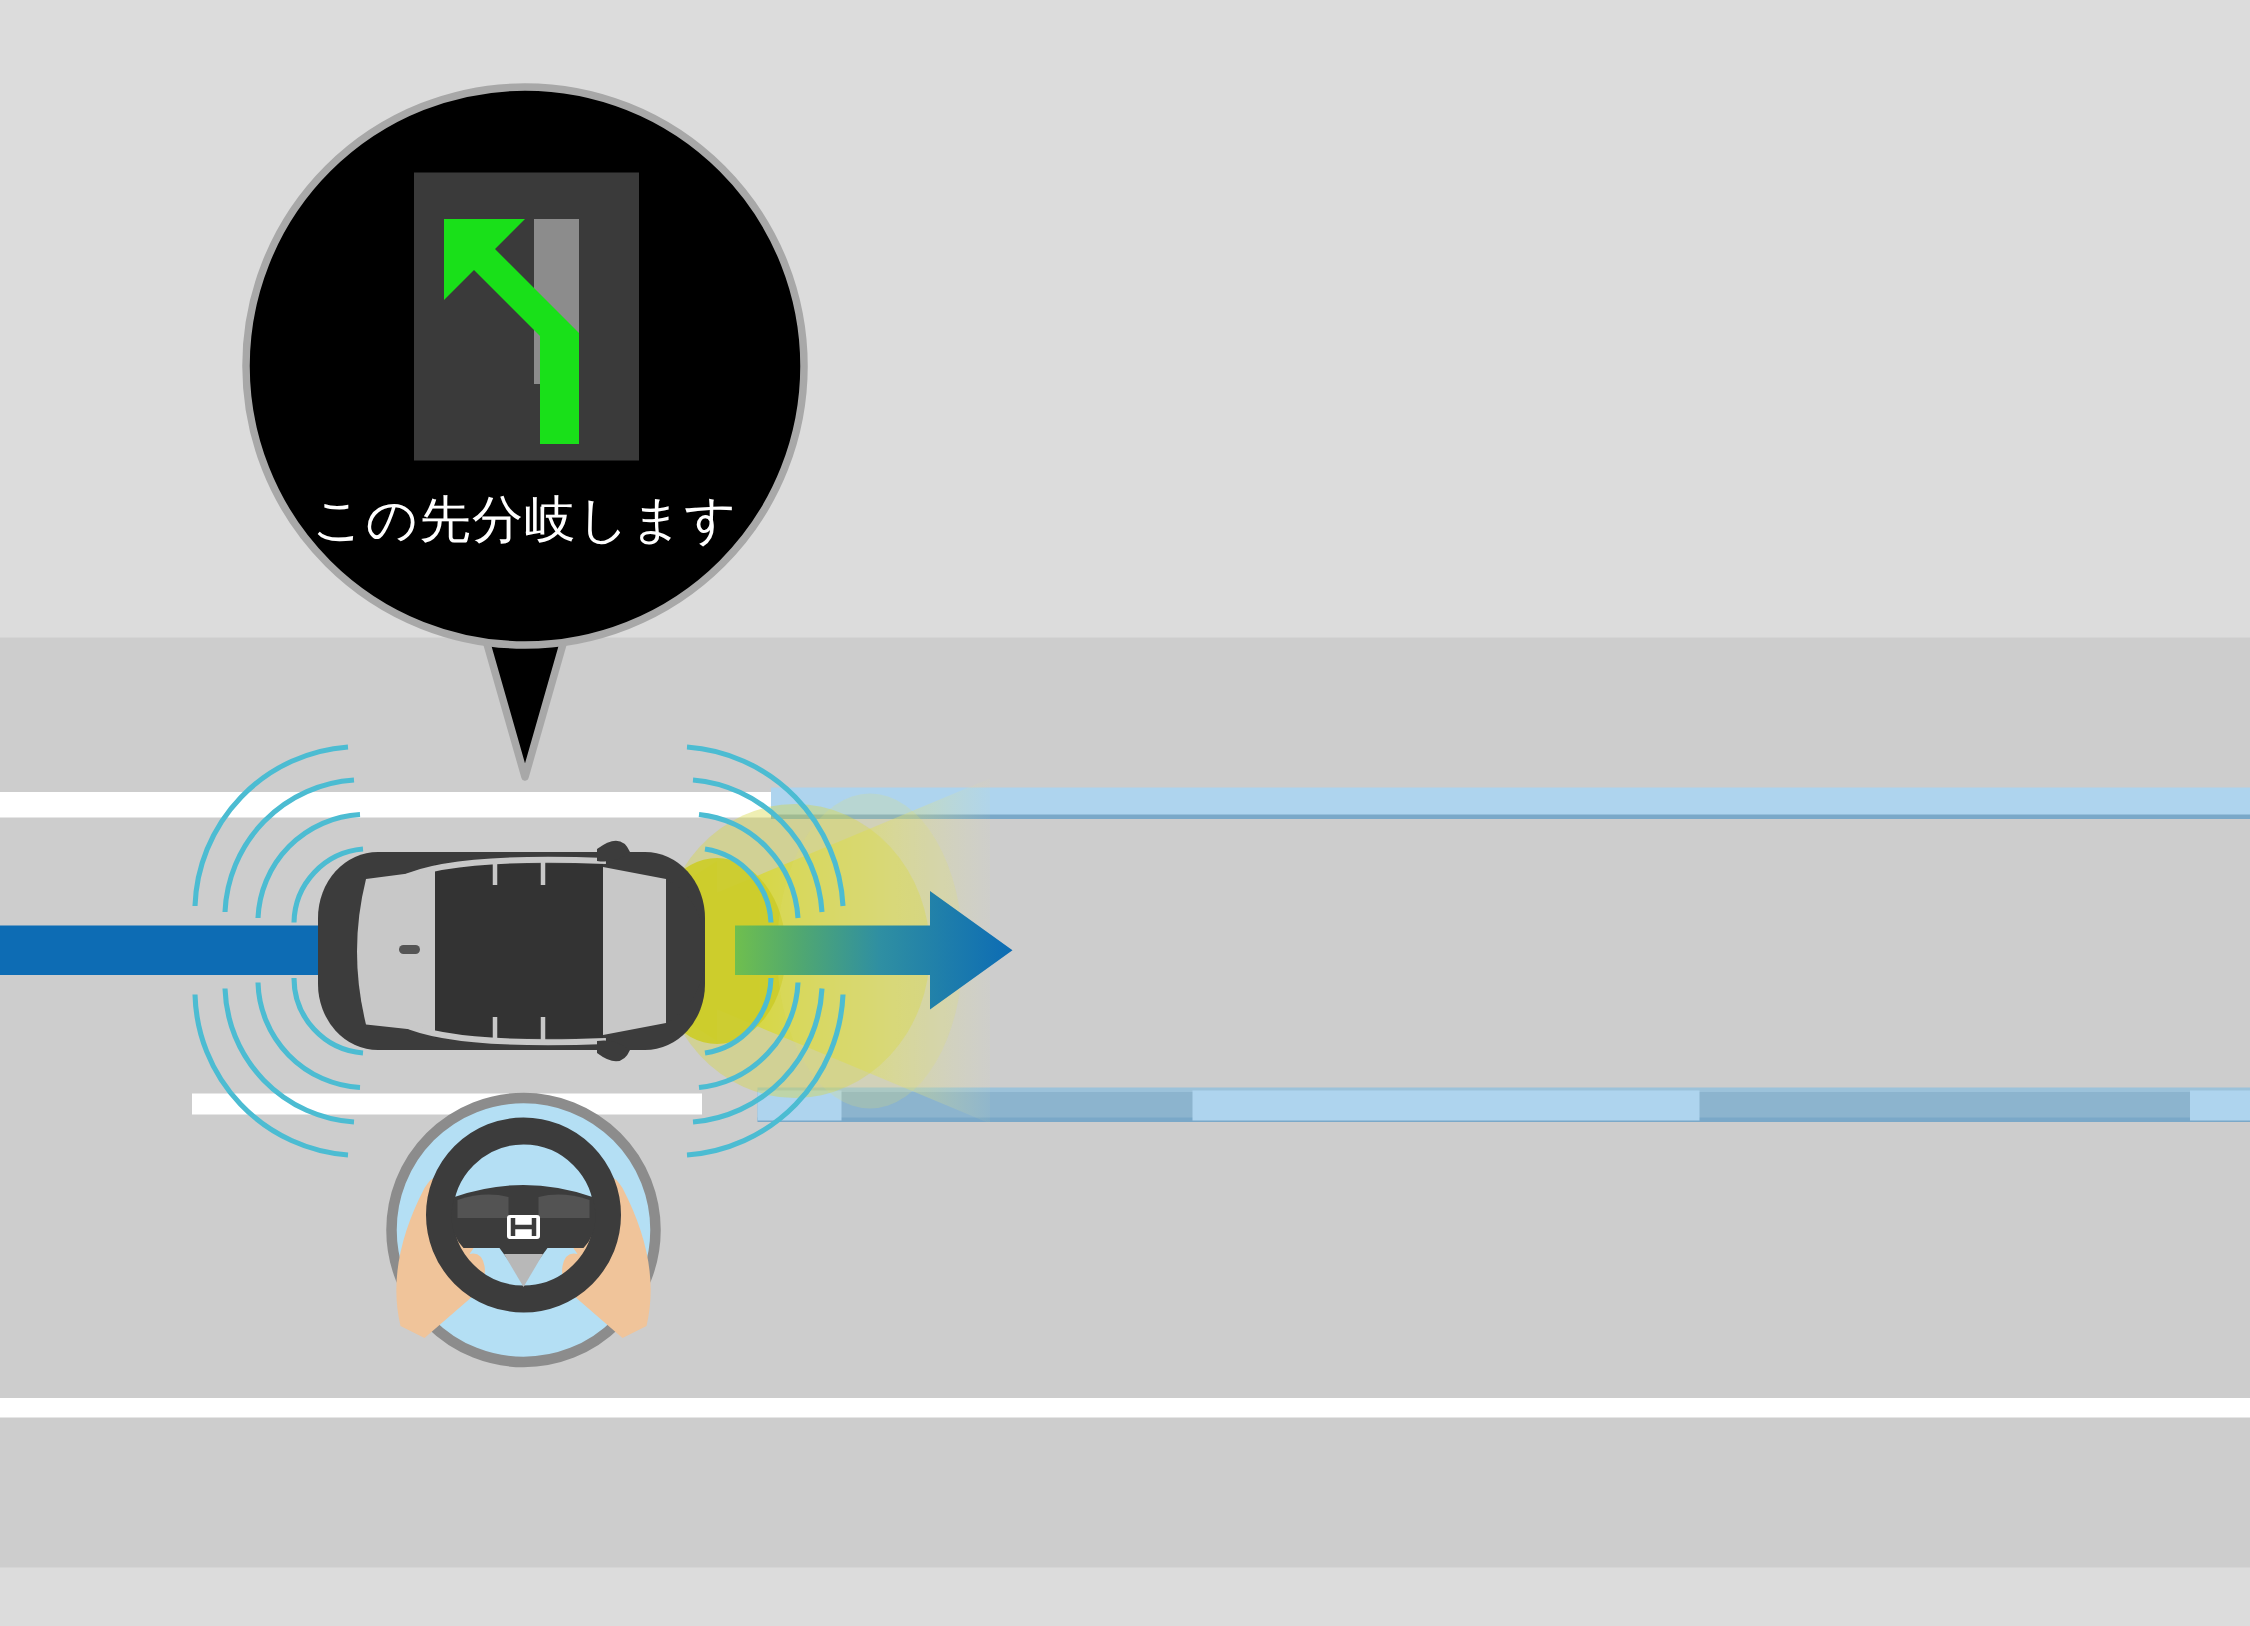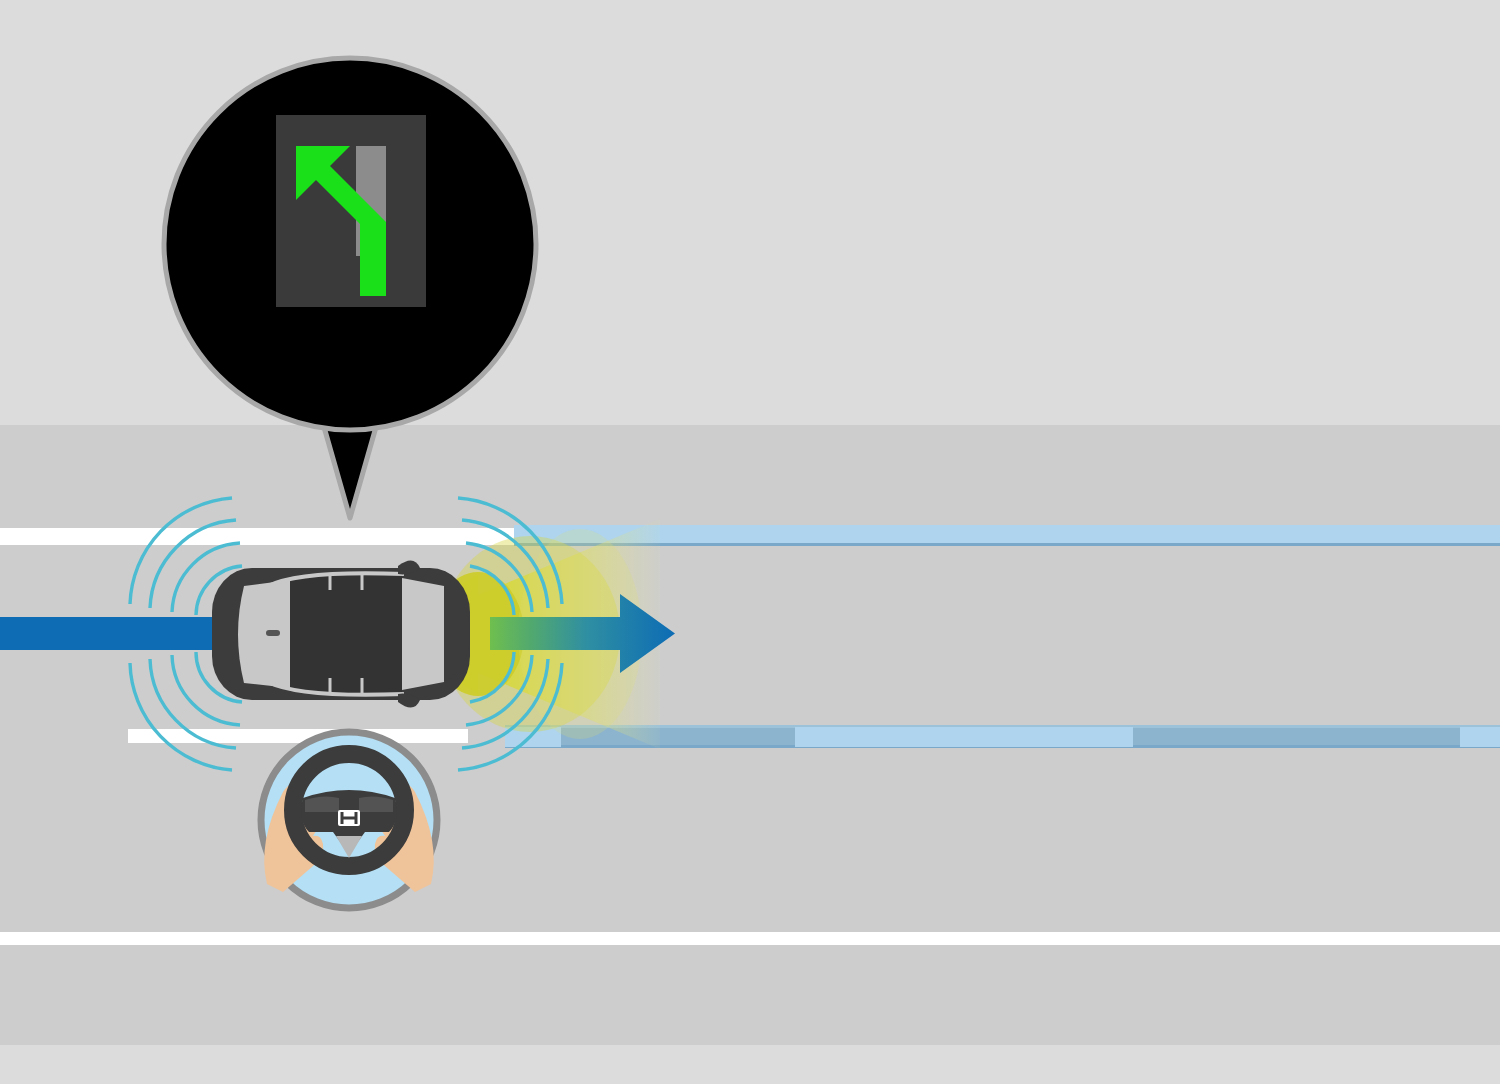--- a/index.html
+++ b/index.html
@@ -193,14 +193,15 @@
       <path d="M 305,800 q 18,-6 34,-2 l 0,14 l -34,0 Z" fill="#6a6a6a" opacity="0.5"></path>
       <path d="M 393,800 q -18,-6 -34,-2 l 0,14 l 34,0 Z" fill="#6a6a6a" opacity="0.5"></path>
       <path d="M 336,836 l 26,0 l -13,22 Z" fill="#b8b8b8"></path>
 
       <rect x="338" y="810" width="22" height="16" rx="2" fill="#ffffff"></rect>
       <path d="M 342,812 l 0,12 M 356,812 l 0,12 M 342,818 l 14,0" stroke="#3c3c3c" stroke-width="3" fill="none"></path>
     </g>
 
   </svg>
 
+  <div class="bubble-text">この先分岐します</div>
 
 </div>
 
 </body></html>

